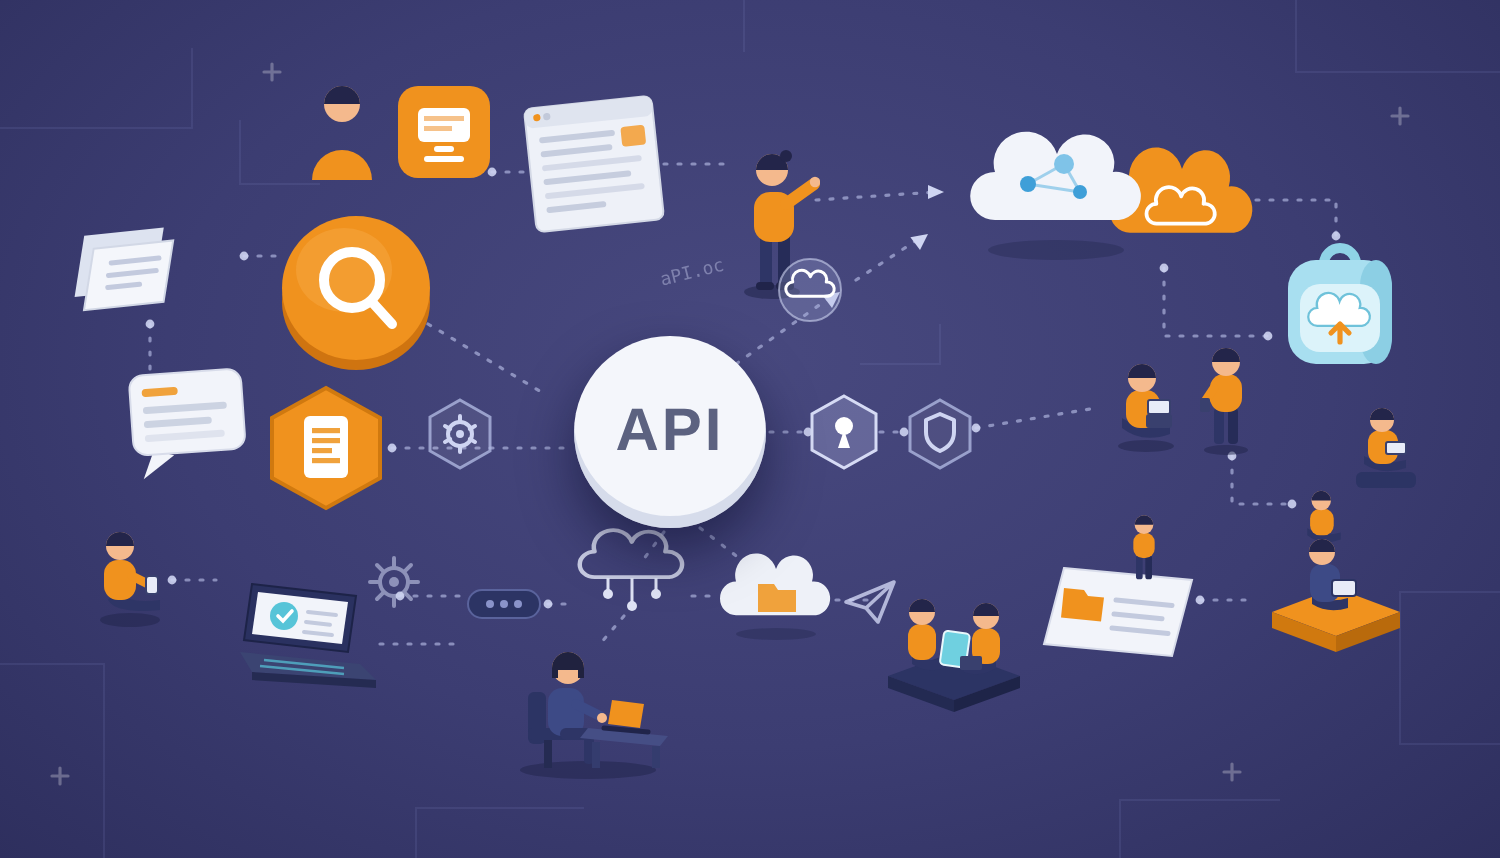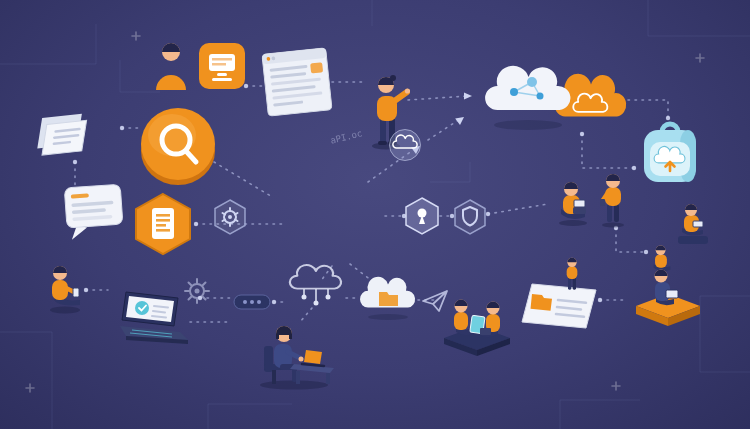--- a/index.html
+++ b/index.html
@@ -448,16 +448,19 @@
       <path d="M8,44 L40,56 L40,64 L8,52 Z" fill="#d0790f"></path>
       <path d="M72,44 L40,56 L40,64 L72,52 Z" fill="#b96a0c"></path>
       <path d="M28,40 q8,5 18,2 v-5 q-10,3 -18,-2 z" fill="#2e3566"></path>
       <rect x="27" y="20" width="15" height="19" rx="6" fill="#3d4a86"></rect>
       <rect x="38" y="28" width="12" height="8" rx="1.5" fill="#e8ecf8" stroke="#2c3464"></rect>
       <circle cx="33" cy="14" r="6.5" fill="#f4b98d"></circle>
       <path d="M26.5,14 a6.5,6.5 0 0 1 13,0 z" fill="#23254a"></path>
     </svg>
   </div>
 
+  <div class="api-circle">
+    <span>API</span>
+  </div>
 
   <span class="faint-code">aPI.oc</span>
 
 </div>
 
 </body></html>

